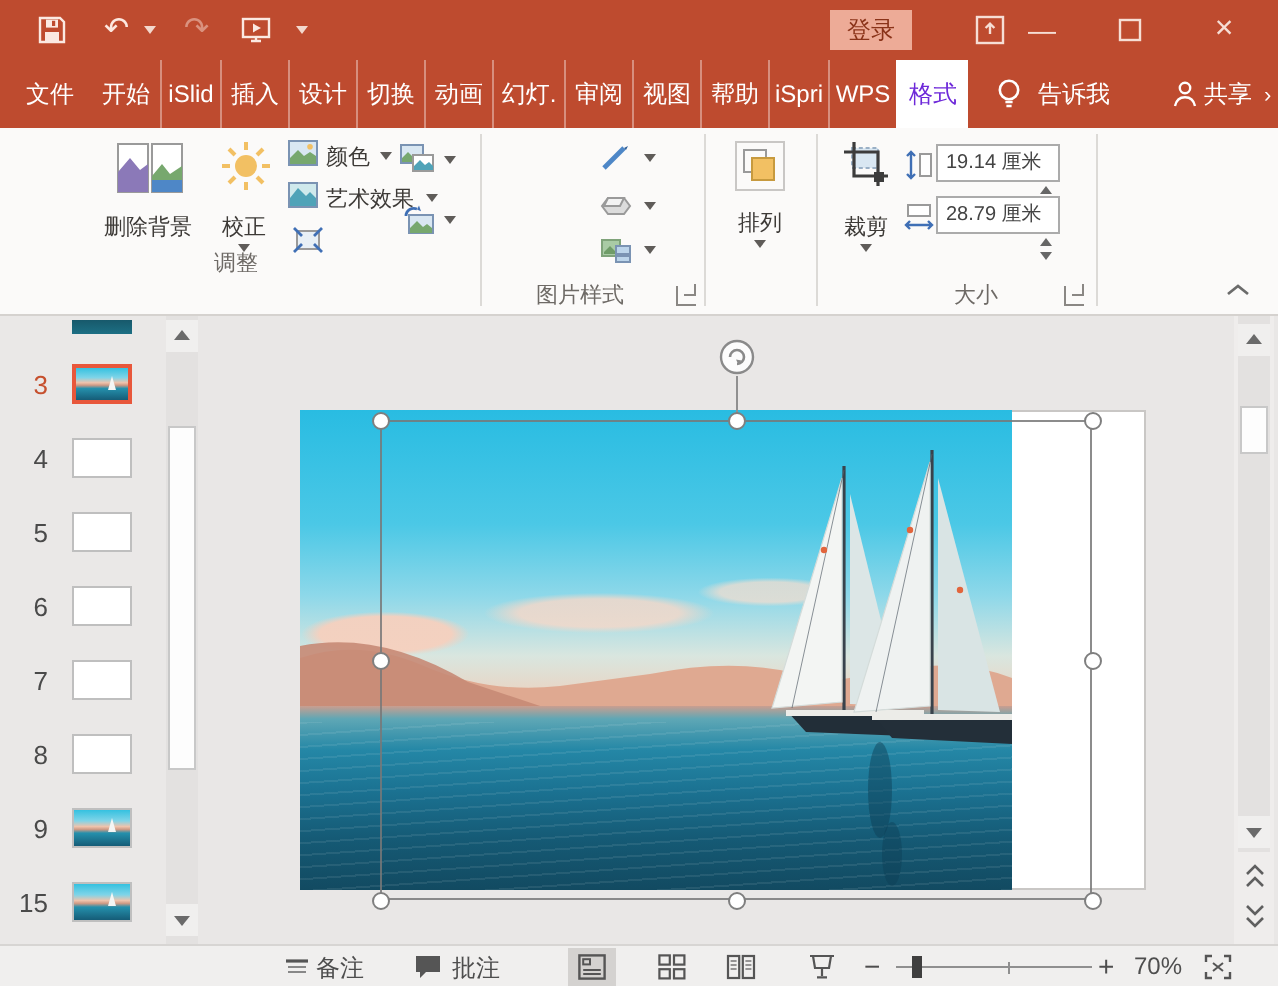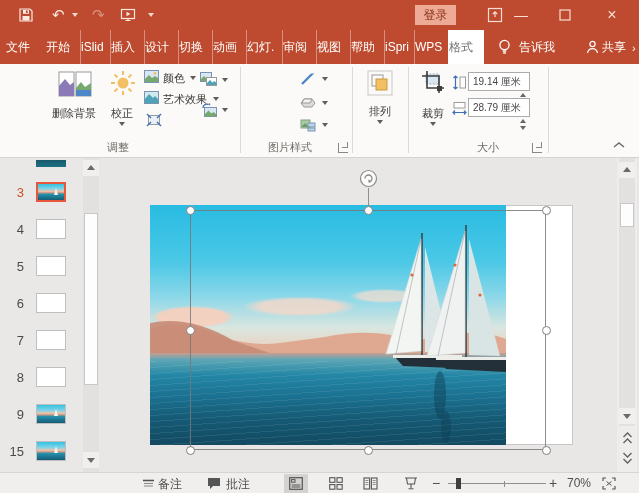--- a/index.html
+++ b/index.html
@@ -10,23 +10,23 @@
   
   .titlebar{left:0;top:0;width:639px;height:30px;background:#BE4B2F;color:#fff;}
   .qat-icon{top:7px;width:16px;height:16px;color:#fde8e0;}
   .title{top:7px;left:170px;width:210px;text-align:center;font-size:12px;color:#ffffff;white-space:nowrap;}
   .signin{left:415px;top:5px;width:41px;height:20px;background:#EDAB97;color:#8A3319;font-size:12px;text-align:center;line-height:20px;}
   .winbtn{top:6px;width:18px;height:18px;color:#f6ded5;font-size:14px;text-align:center;line-height:18px;}
   .caret{width:0;height:0;border-left:3px solid transparent;border-right:3px solid transparent;border-top:4px solid #f3d8cd;}
 
   
   .tabrow{left:0;top:30px;width:639px;height:34px;background:#BE4B2F;}
-  .rtab{top:0;height:34px;color:#fff;font-size:12px;text-align:left;line-height:34px;white-space:nowrap;overflow:hidden;}
+  .rtab{top:0;height:34px;color:#fff;font-size:12px;text-align:center;line-height:34px;white-space:nowrap;overflow:hidden;}
   .rtab.sep{border-left:1px solid rgba(255,255,255,.38);}
-  .rtab.active{background:#ffffff;color:#737373;}
+  .rtab.active{background:#ffffff;color:#6d28d9;}
   .tellme{color:#fff;font-size:12px;line-height:34px;}
 
   
   .ribbon{left:0;top:64px;width:639px;height:94px;background:#FBFAF9;border-bottom:1px solid #D5D2CF;}
   .gdiv{top:3px;width:1px;height:86px;background:#DCDAD7;}
   .glabel{font-size:11px;color:#6e6a66;text-align:center;white-space:nowrap;}
   .blabel{font-size:11px;color:#3d3a37;text-align:center;white-space:nowrap;}
   .dcaret{width:0;height:0;border-left:3.5px solid transparent;border-right:3.5px solid transparent;border-top:4px solid #5f5c59;}
   .spinbox{width:62px;height:19px;background:#fff;border:1px solid #ABABAB;font-size:10px;color:#444;line-height:17px;padding-left:4px;white-space:nowrap;}
   .spin{right:1px;width:10px;height:17px;}
@@ -225,21 +225,21 @@
       <div class="abs">
         <svg width="17" height="15" viewBox="0 0 17 15">
             <path d="M3 6C3 3 6 1.5 8.5 2.5" fill="none" stroke="#3F6FB5" stroke-width="1.4"></path>
             <path d="M9.5 0.8l-1 2 2 .8z" fill="#3F6FB5"></path>
             <rect x="4.5" y="5.5" width="12" height="9" fill="#D9E7F2" stroke="#7A93B3"></rect>
             <path d="M5 12l3.5-3.5 3 3 2-1.5 2.5 2v2.5H5z" fill="#77A86E"></path>
           </svg>
       </div>
       <div class="abs dcaret" style="left:22px;top:6px"></div>
     </div>
-    <div class="abs glabel" style="left:88px;top:76px;width:60px">调整</div>
+    <div class="abs glabel" style="left:88px;top:60px;width:60px">调整</div>
     <div class="abs gdiv" style="left:240px"></div>
 
     <div class="abs" style="left:300px;top:8px">
       <div class="abs">
         <svg width="16" height="14" viewBox="0 0 16 14">
             <path d="M2 12L12 2" stroke="#4E87C7" stroke-width="2.4"></path>
             <path d="M12 2l2-1-1 2z" fill="#2d5d96"></path>
           </svg>
       </div>
       <div class="abs dcaret" style="left:22px;top:5px"></div>

